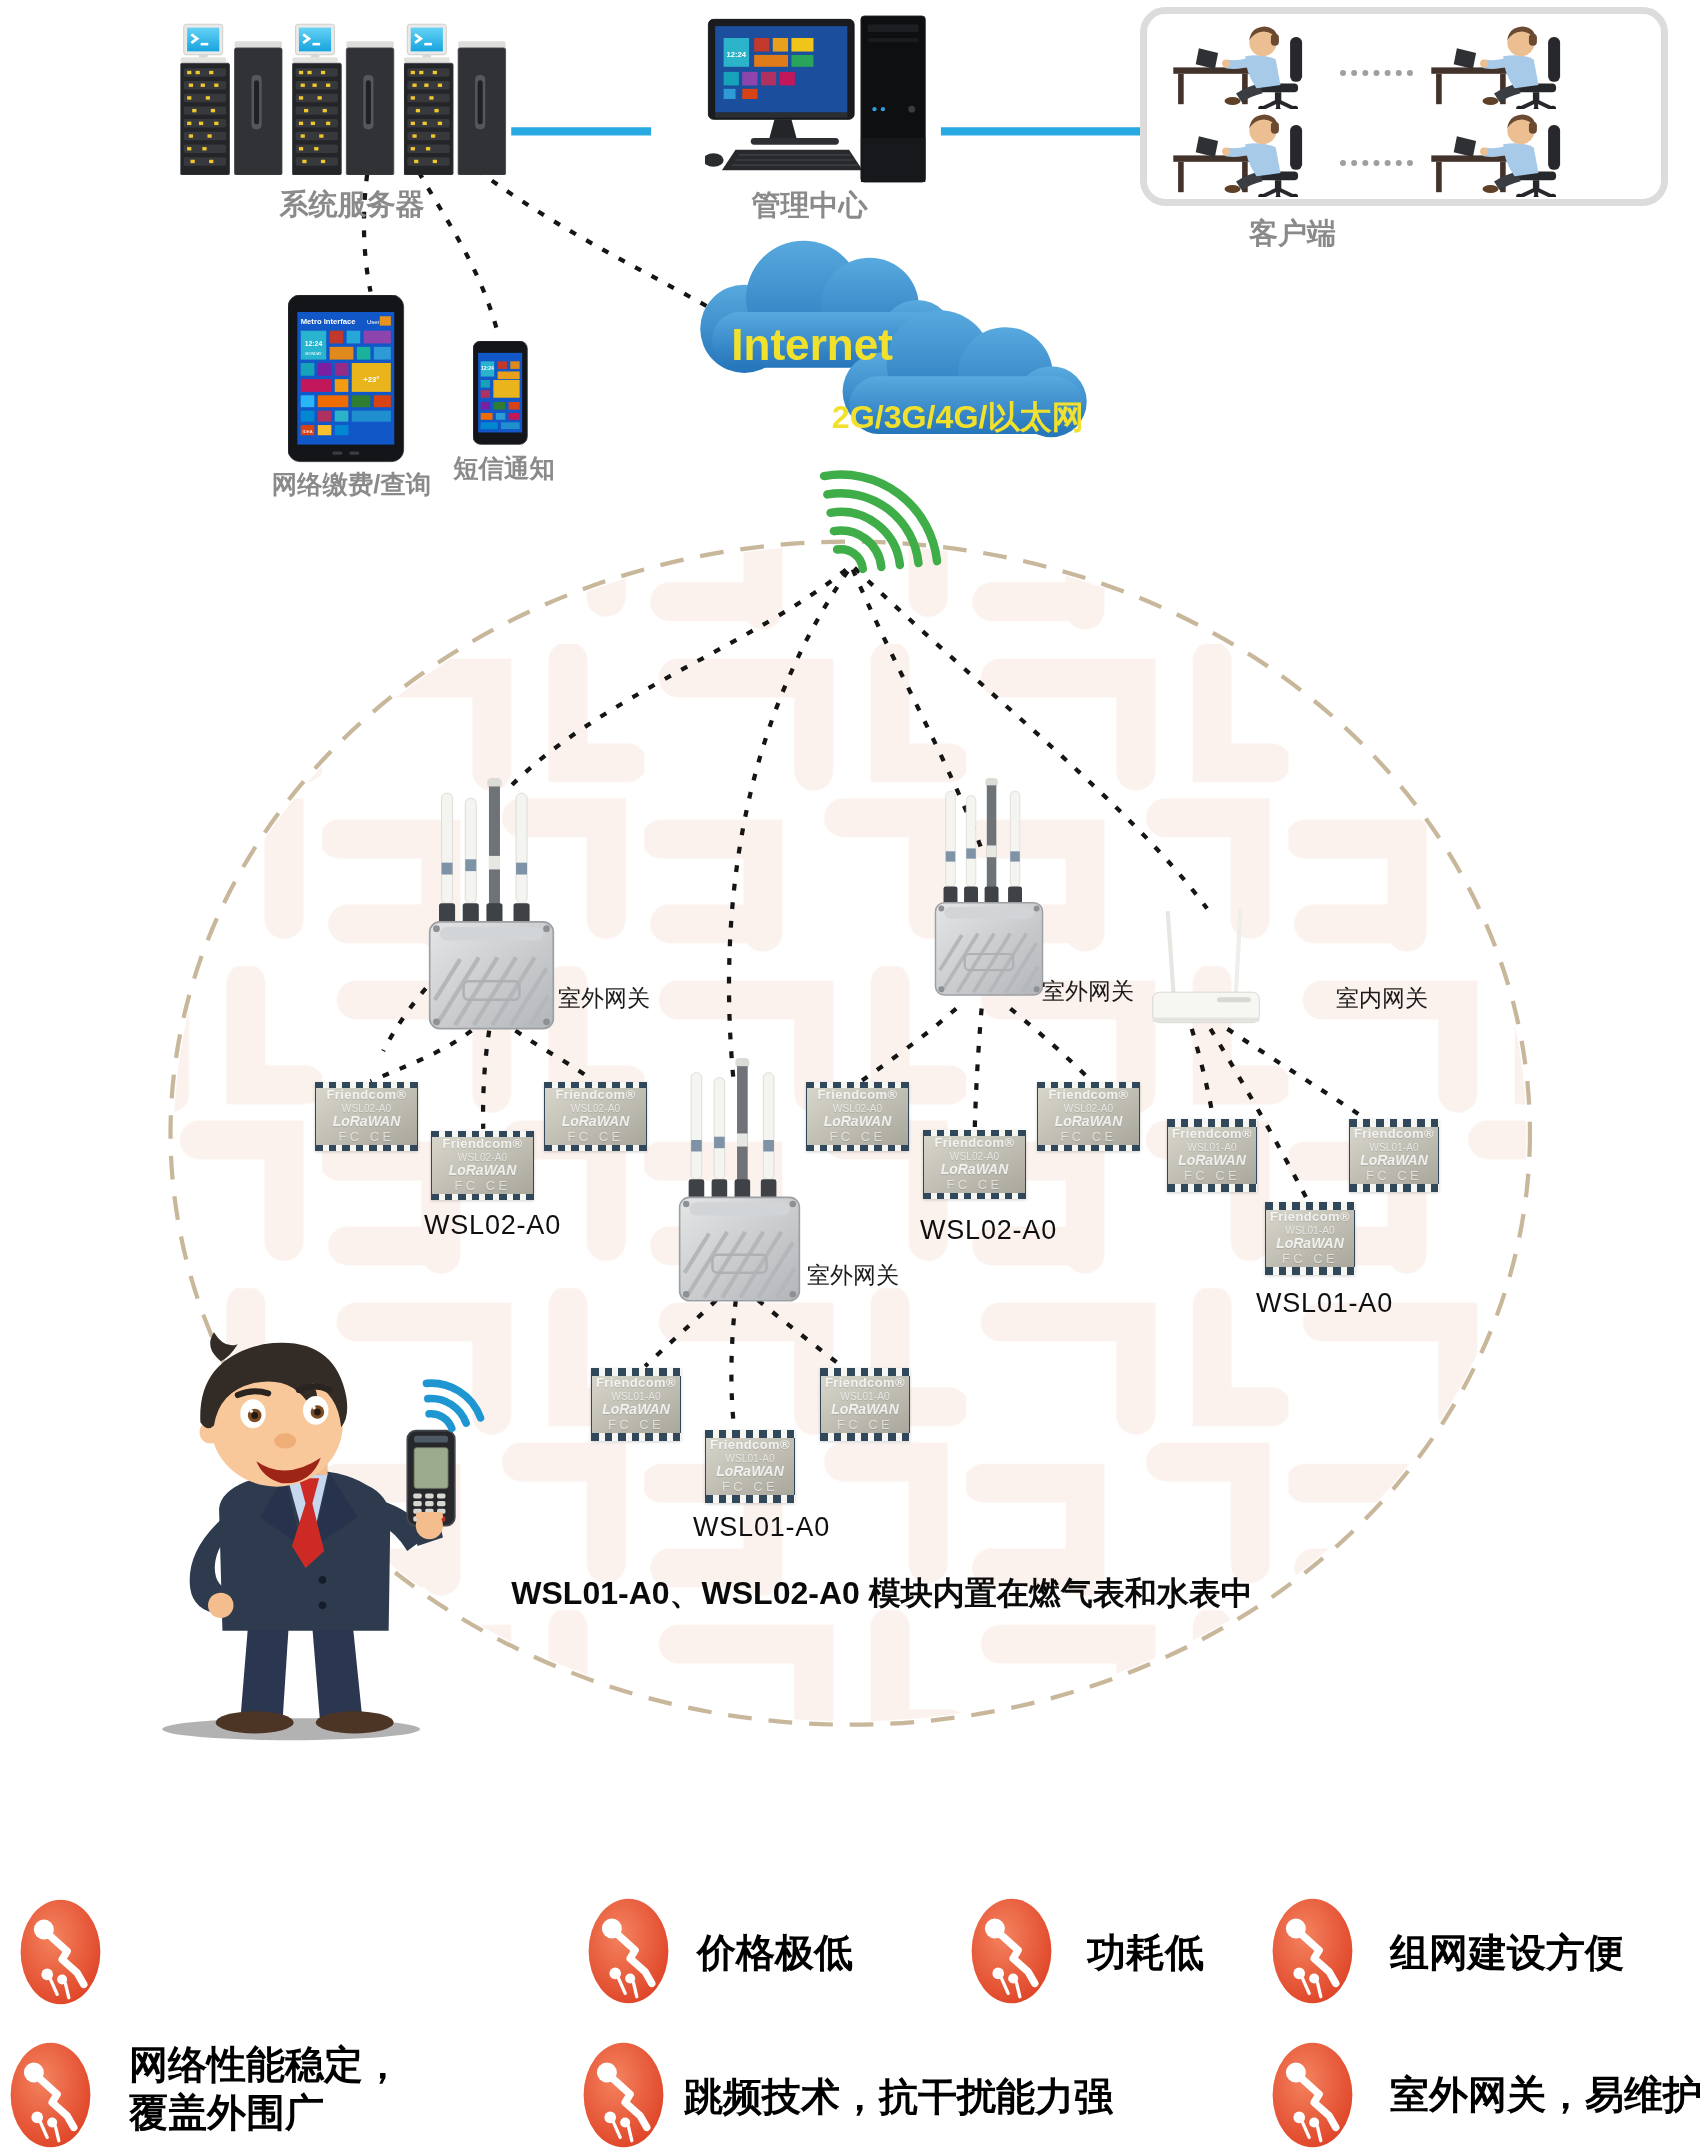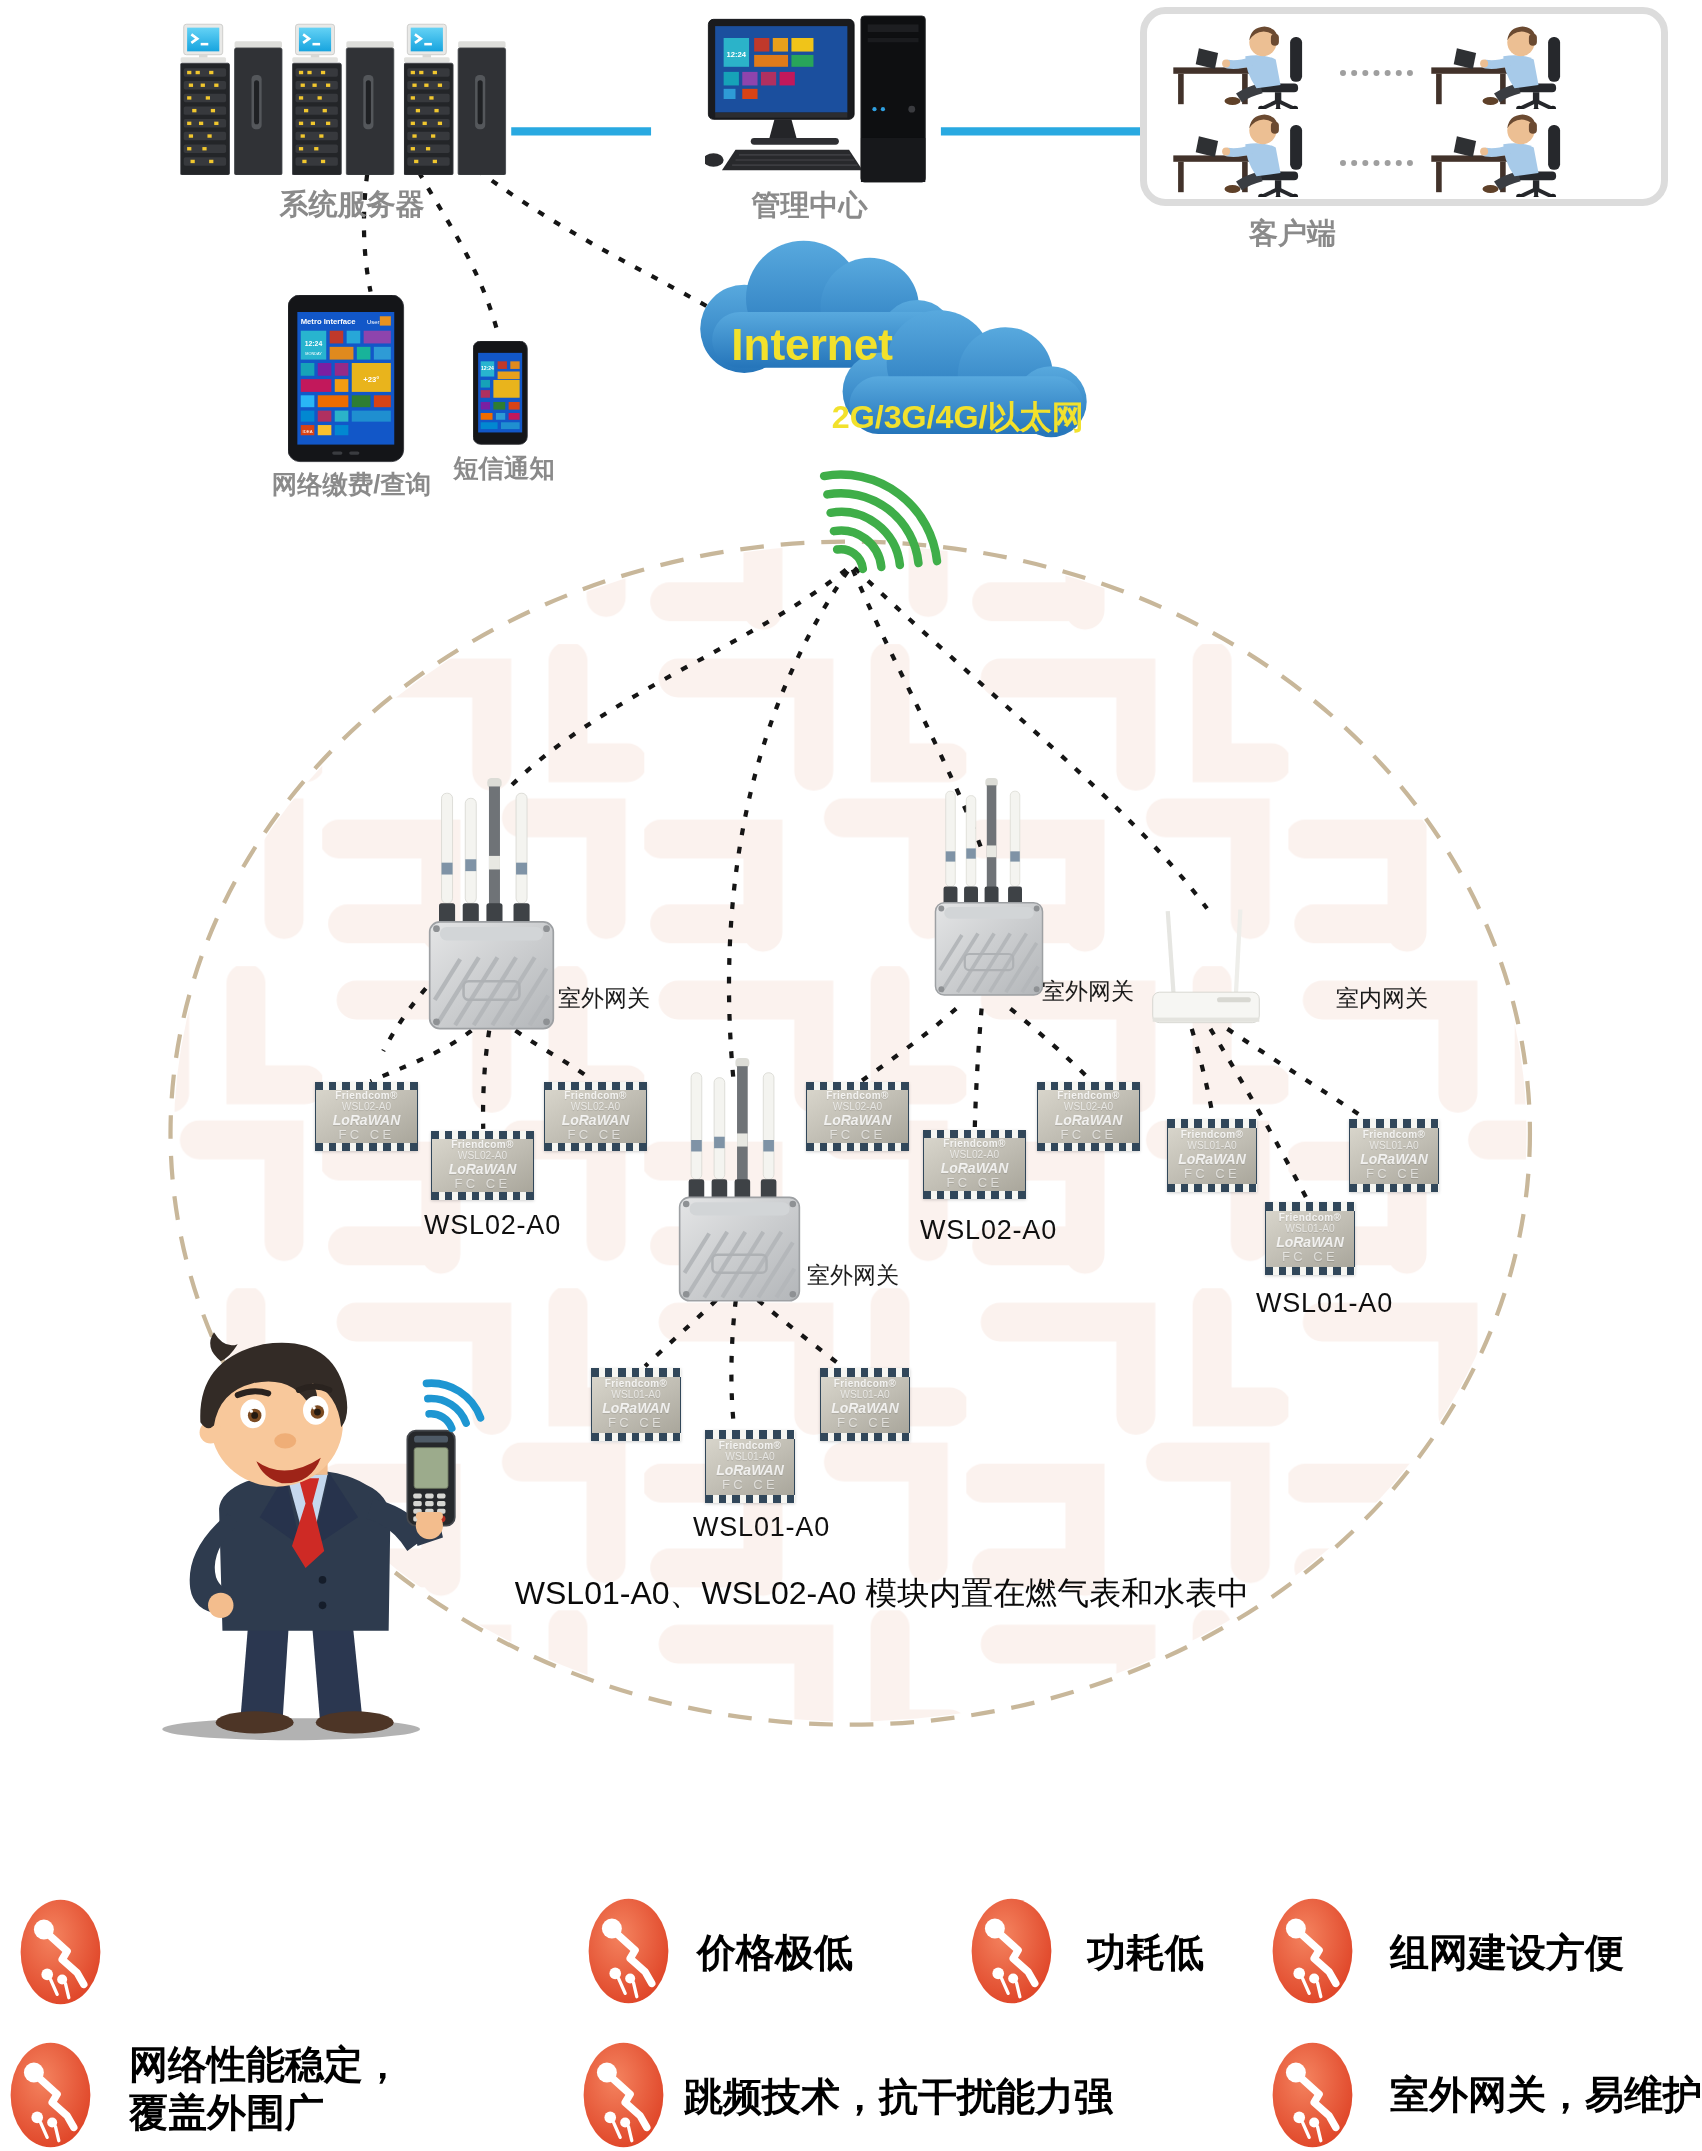--- a/index.html
+++ b/index.html
@@ -4,35 +4,35 @@
 <style>
   html,body{margin:0;padding:0;background:#fff}
   .canvas{position:relative;width:1703px;height:2151px;background:#ffffff;overflow:hidden;
           font-family:"Liberation Sans","DejaVu Sans",sans-serif}
   .abs{position:absolute}
   svg{display:block}
   .big-label{font-size:29px;font-weight:bold;color:#8a8a8a;text-align:center;white-space:nowrap}
   .sm-label{font-size:25.4px;font-weight:bold;color:#8a8a8a;text-align:center;white-space:nowrap}
   .dev-label{font-size:23px;color:#1c1c1c;white-space:nowrap}
   .grp-label{font-size:27px;color:#0f0f0f;text-align:center;white-space:nowrap;letter-spacing:0.8px}
-  .note{font-size:32px;font-weight:normal;color:#0a0a0a;text-align:center;white-space:nowrap}
+  .note{font-size:32px;font-weight:bold;color:#0a0a0a;text-align:center;white-space:nowrap}
   .feat-text{font-size:39px;font-weight:bold;color:#000;line-height:48px;white-space:nowrap}
   
   .clients{border:7.6px solid #dcdcdc;border-radius:25.4px;background:#fff}
   .dotsep{border-top:6.8px dotted #9f9f9f;height:0}
   
   .chip{position:absolute;width:103px;height:69px;display:flex;flex-direction:column;
         filter:drop-shadow(0 1.7px 1.7px rgba(0,0,0,.18))}
   .chip.small{width:90px;height:73px}
   .chip .pins{height:8.5px;background:repeating-linear-gradient(90deg,#31475a 0 7.6px,#f6f6f2 7.6px 13.6px)}
   .chip .body{flex:1;background:linear-gradient(150deg,#d8d5cb 0%,#bfbcb2 55%,#a9a69b 100%);
         border-left:1.7px solid #31475a;border-right:1.7px solid #31475a;
         display:flex;flex-direction:column;align-items:center;justify-content:center;line-height:1.12;
         color:rgba(255,255,255,.82);text-shadow:0 0.8px 0.8px rgba(0,0,0,.12)}
-  .c-brand{font-size:10px;font-weight:bold;letter-spacing:0.4px}
+  .c-brand{font-size:13px;font-weight:bold;letter-spacing:0.4px}
   .c-model{font-size:10.2px;color:rgba(255,255,255,.66)}
   .c-logo{font-size:14px;font-weight:bold;font-style:italic}
   .c-cert{font-size:13px;letter-spacing:3.4px;color:rgba(255,255,255,.6)}
 </style>
 </head>
 <body>
 
 <div class="canvas">
 
   <svg class="abs" style="left:0;top:0" width="1703" height="2151" viewBox="0 0 2009 2538">

